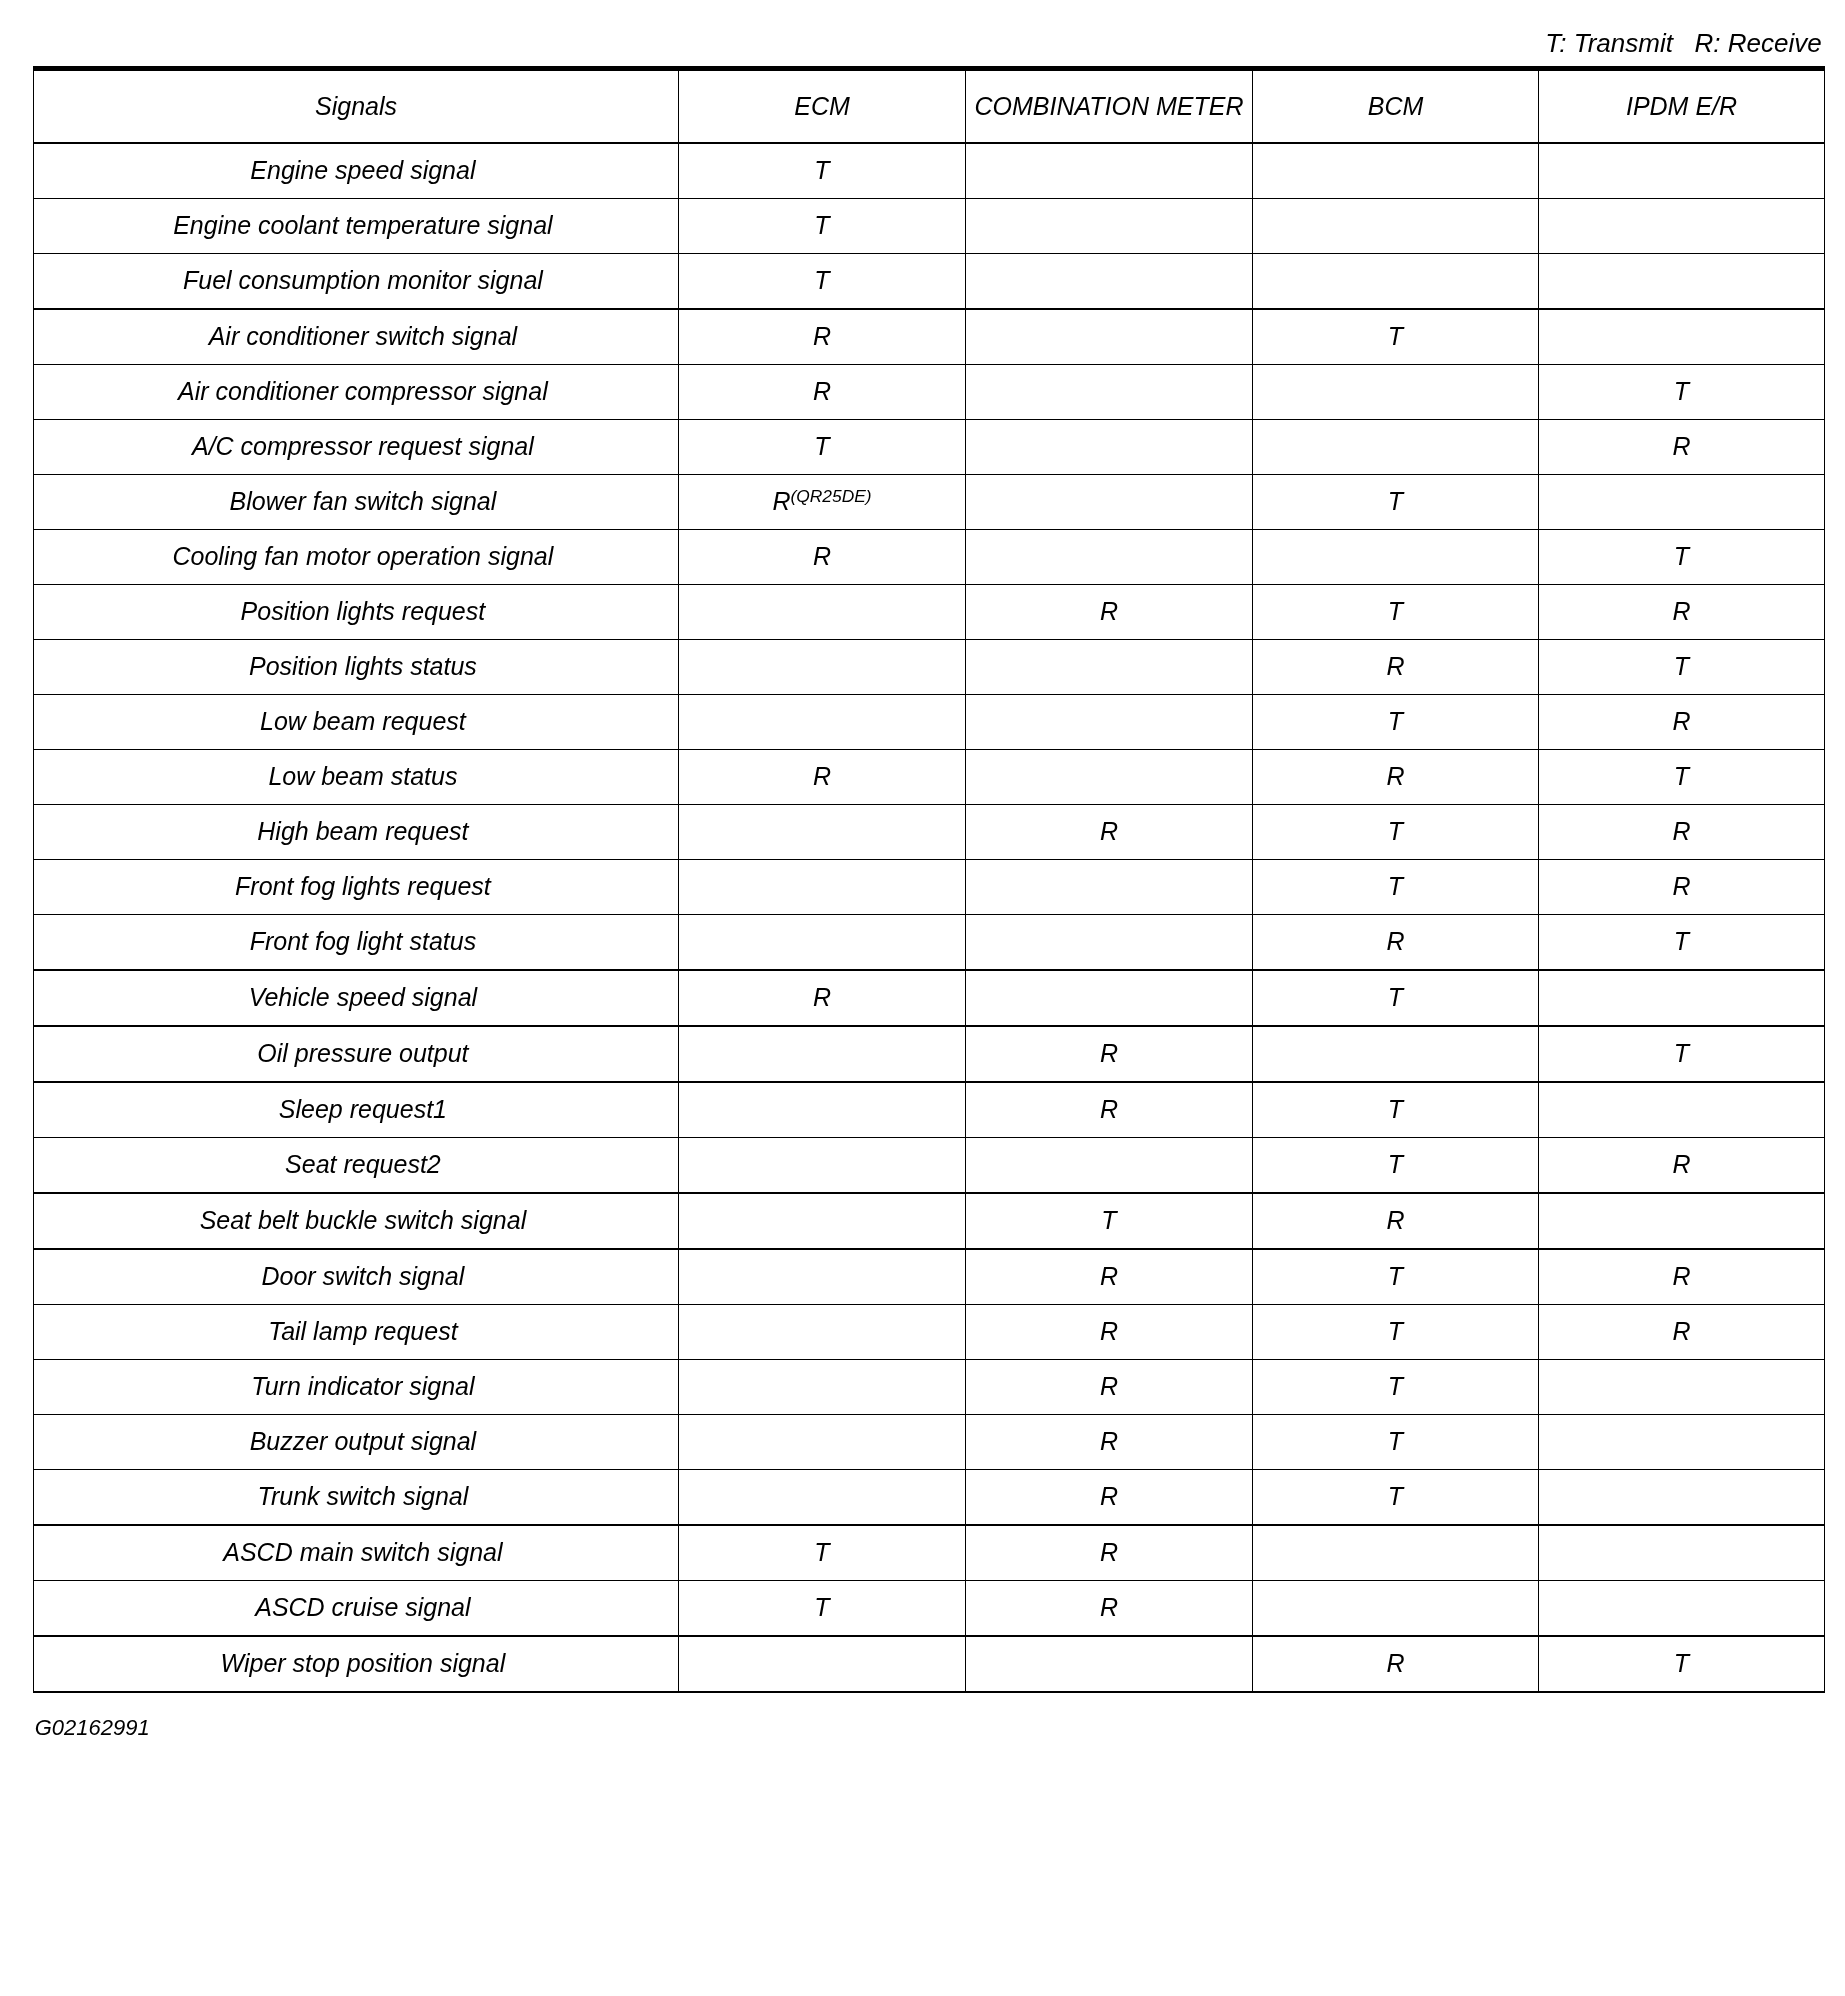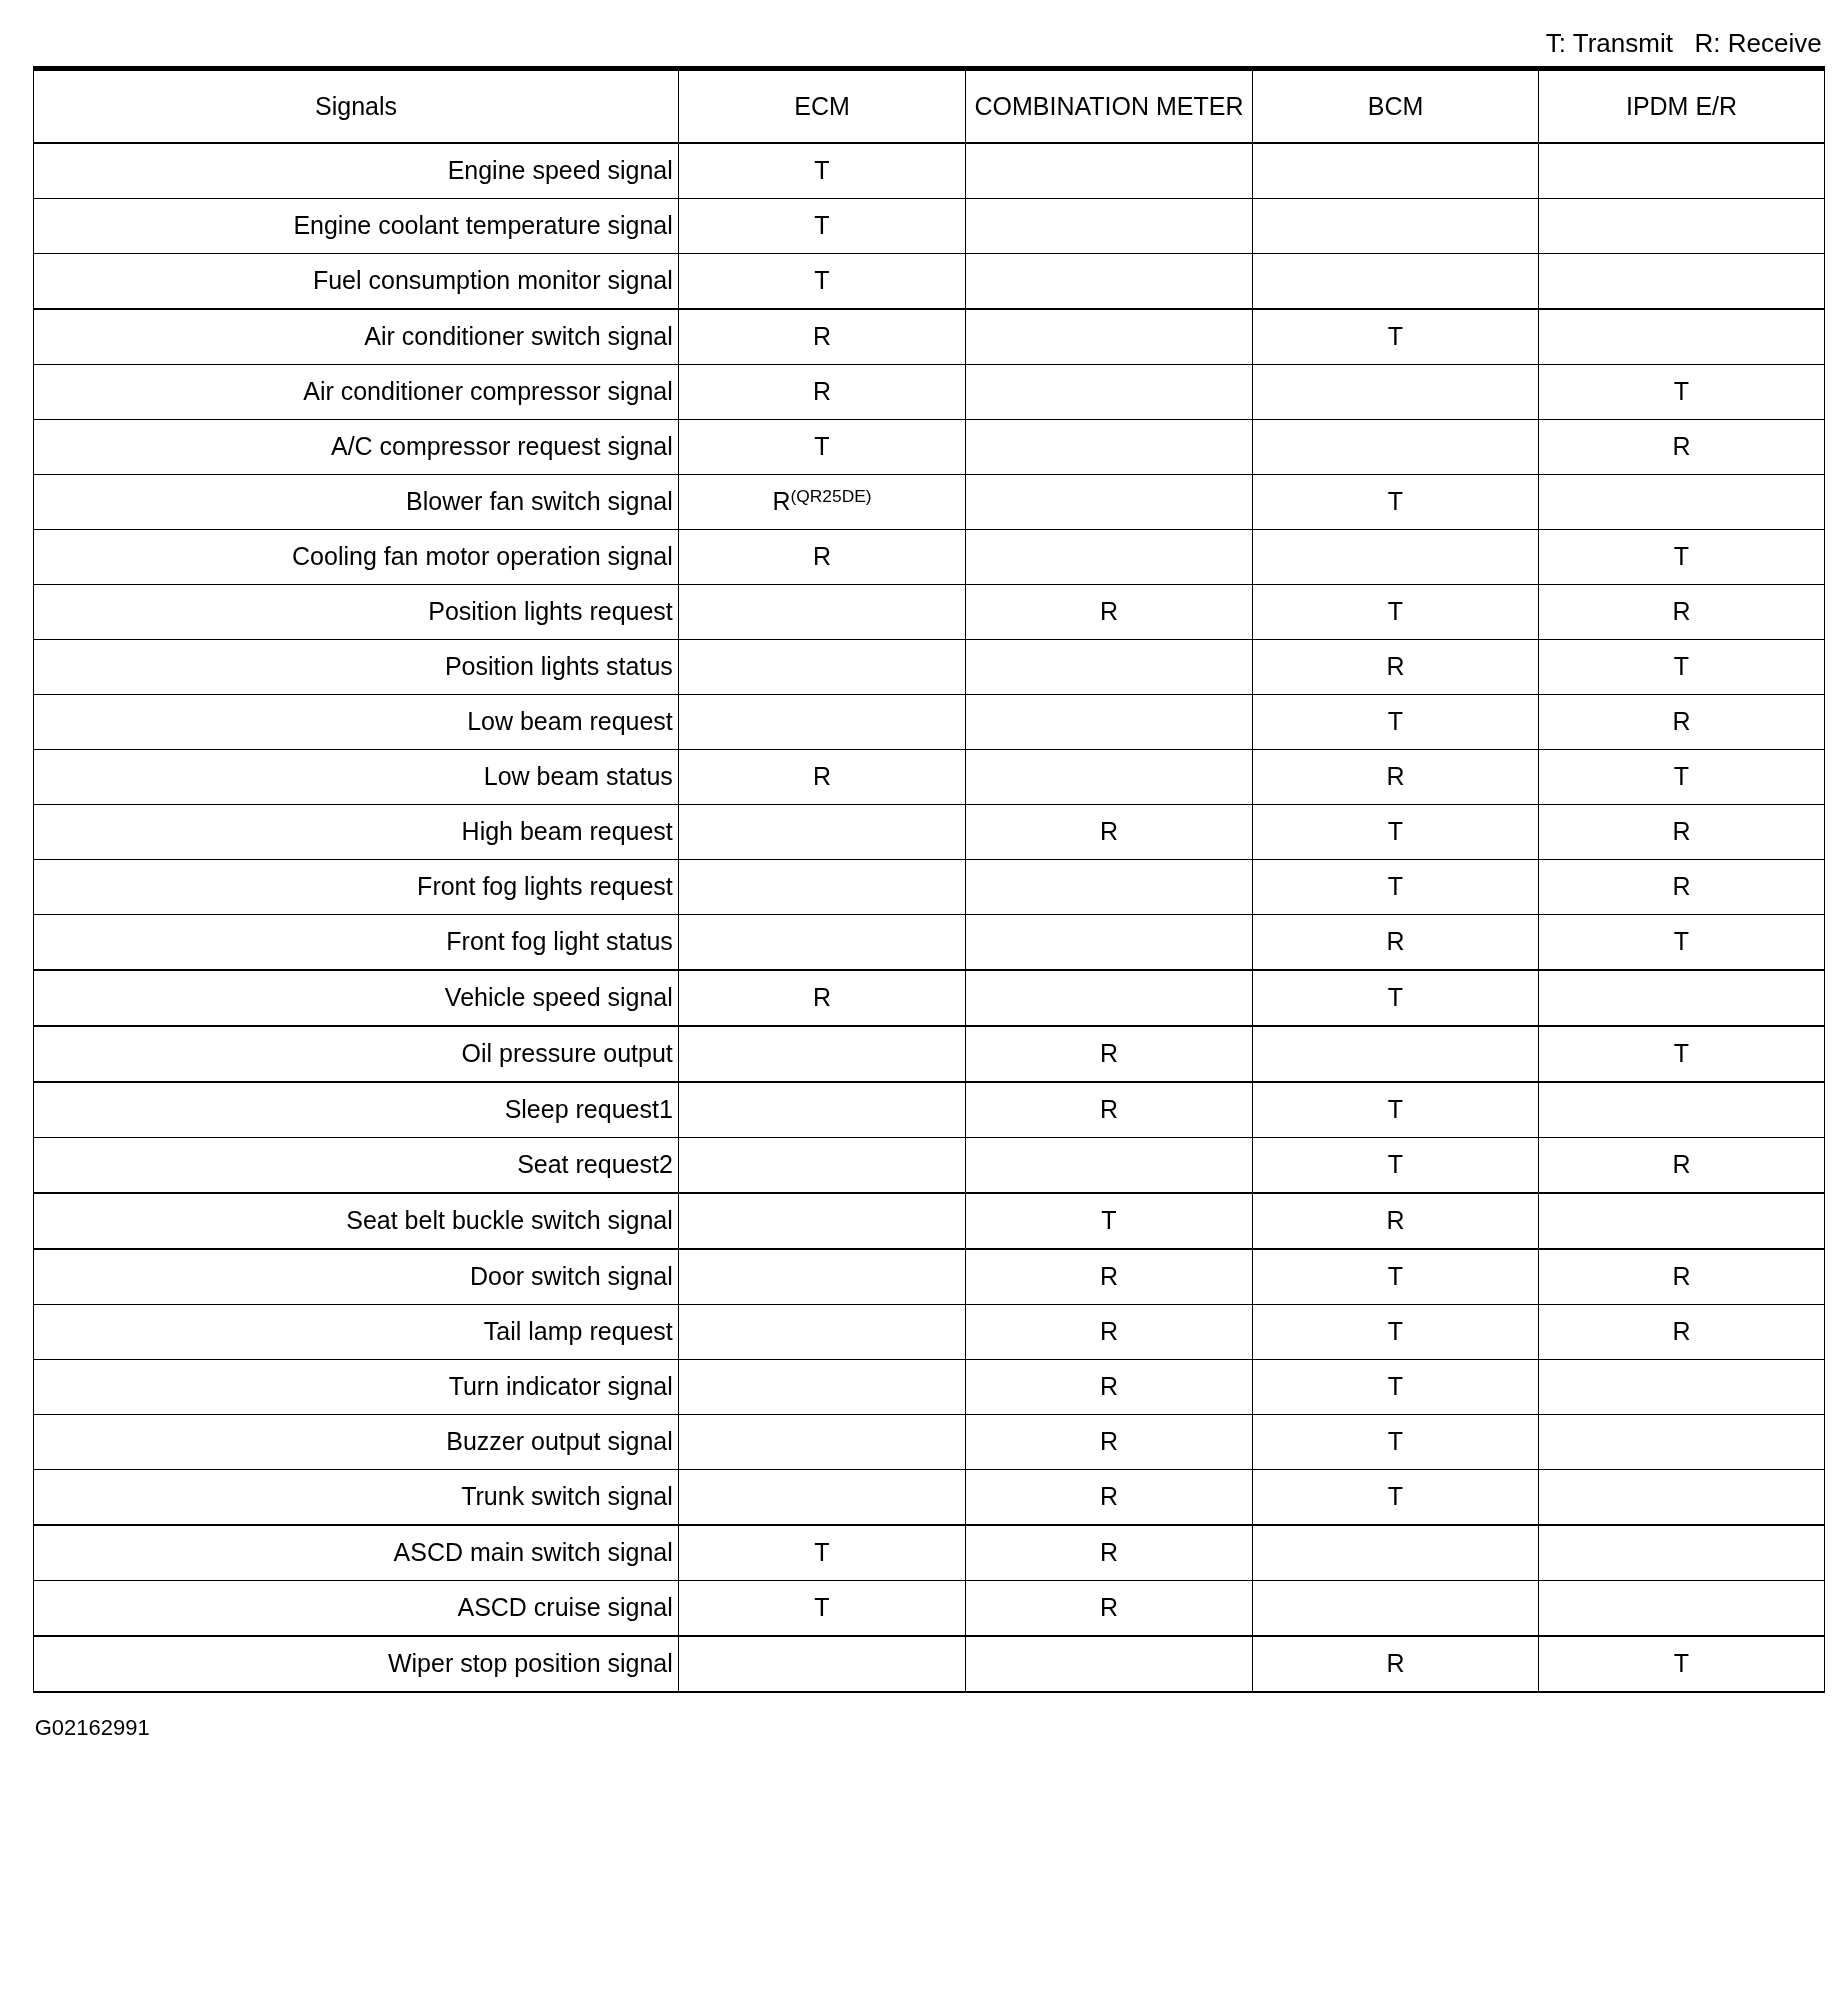--- a/index.html
+++ b/index.html
@@ -9,20 +9,21 @@
     color: #000000;
     font-family: "Liberation Sans", sans-serif;
   }
   .page {
     position: relative;
     width: 1846px;
     height: 1996px;
     background: #ffffff;
     box-sizing: border-box;
     padding: 29.5px 22.6px 0 33px;
+    font-style: italic;
   }
   .legend {
     text-align: right;
     font-size: 26px;
     line-height: 1;
     padding: 0 1.7px 10.4px 0;
     white-space: pre;
   }
   table.signals {
     width: 1790px;
@@ -45,21 +46,21 @@
     text-align: center;
     border-bottom: 2.6px solid #000;
     line-height: 1.15;
     padding: 3.5px 5.2px;
   }
   table.signals tbody td {
     height: 54px;
     padding: 0 5.2px;
   }
   td.signal-cell {
-    text-align: right;
+    text-align: center;
     padding-left: 19px !important;
   }
   td.value-cell {
     text-align: center;
   }
   tr.group-end td {
     border-bottom: 2.6px solid #000;
     margin-top: 43px;
   }
   td.value-cell sup {

